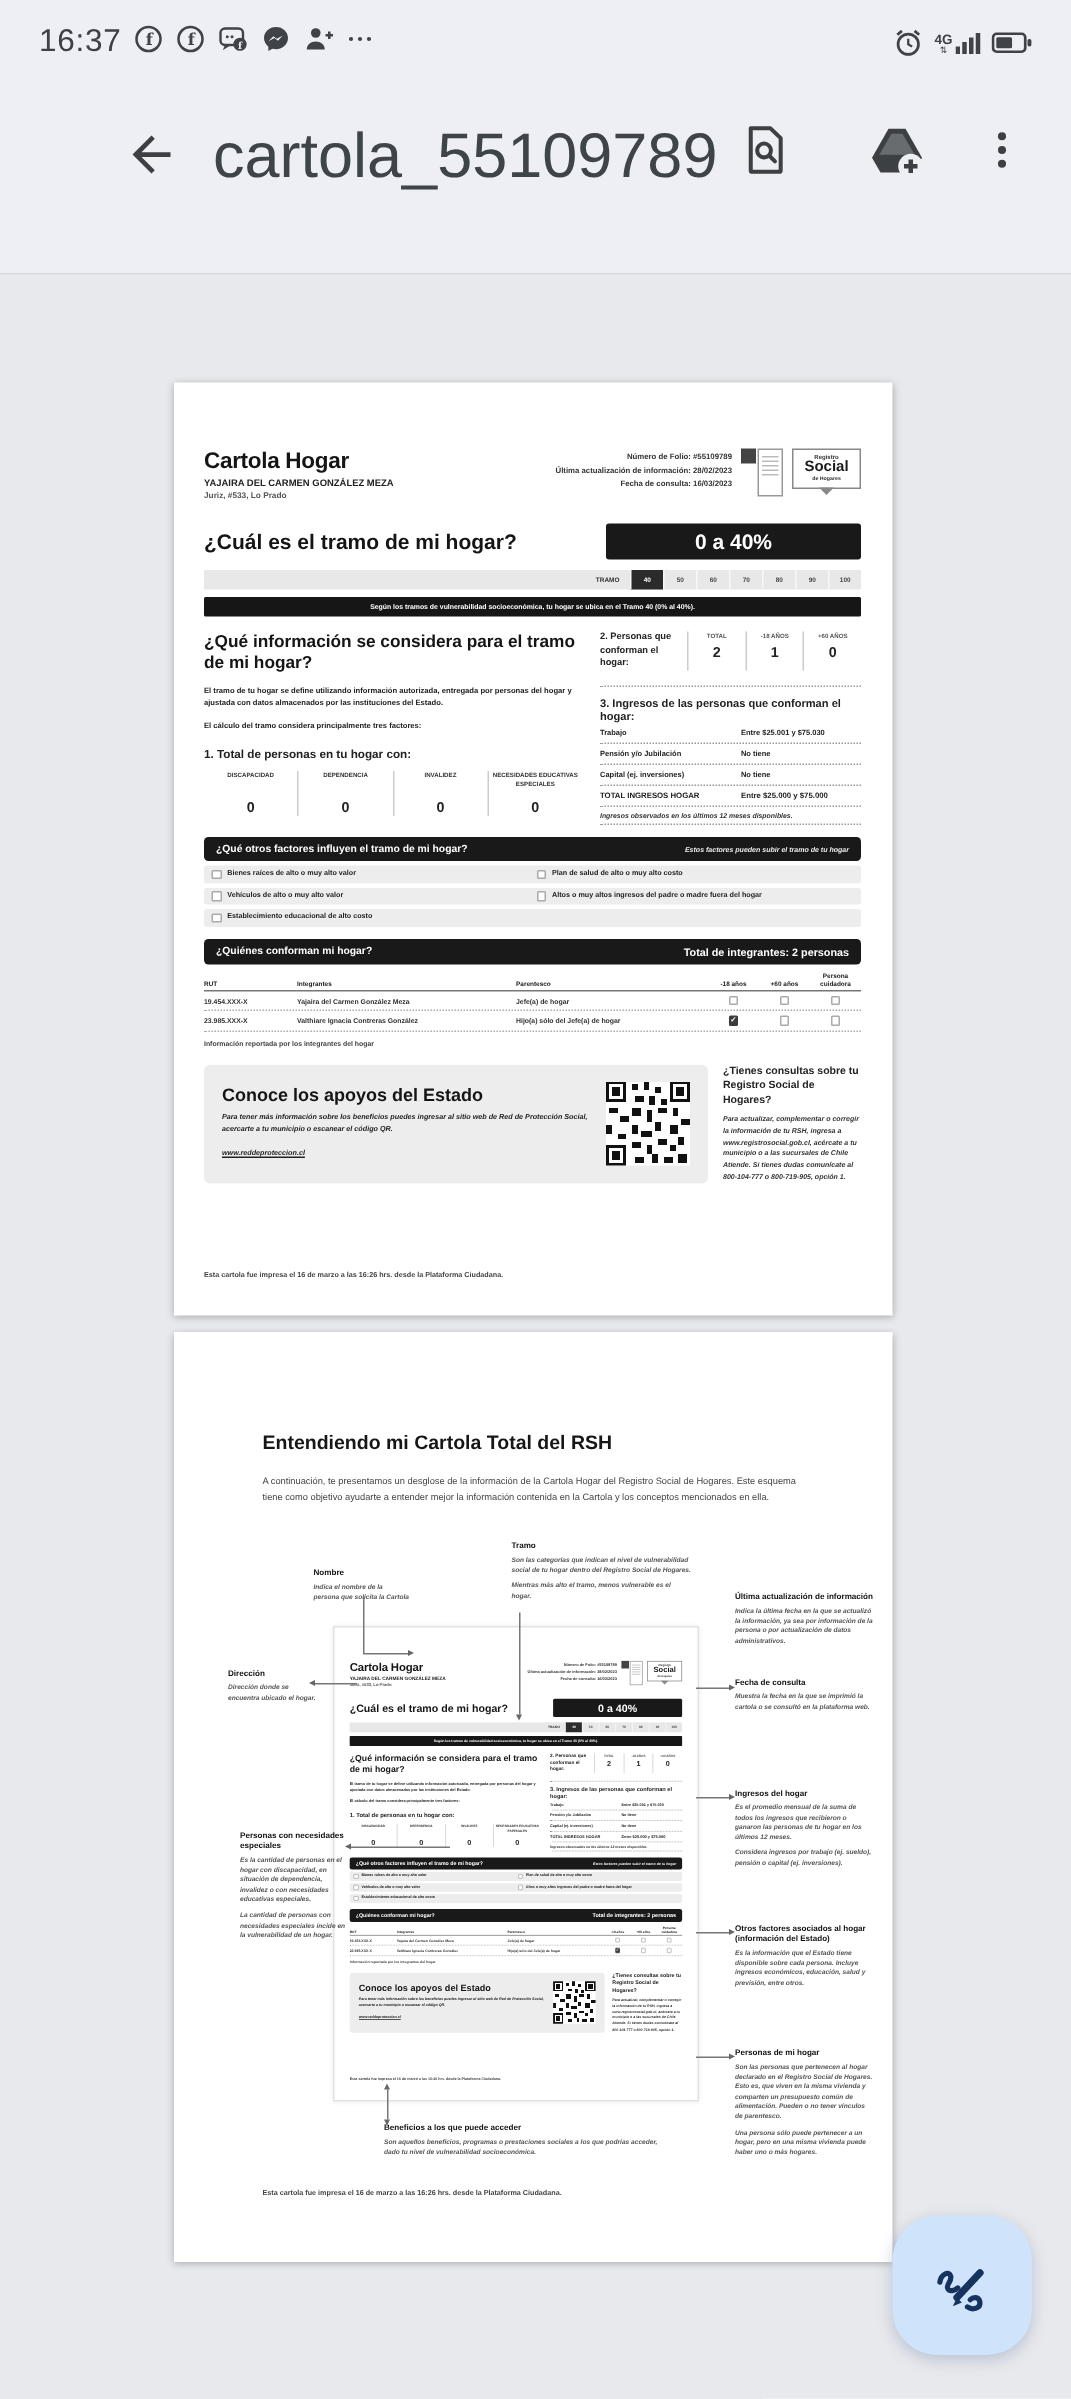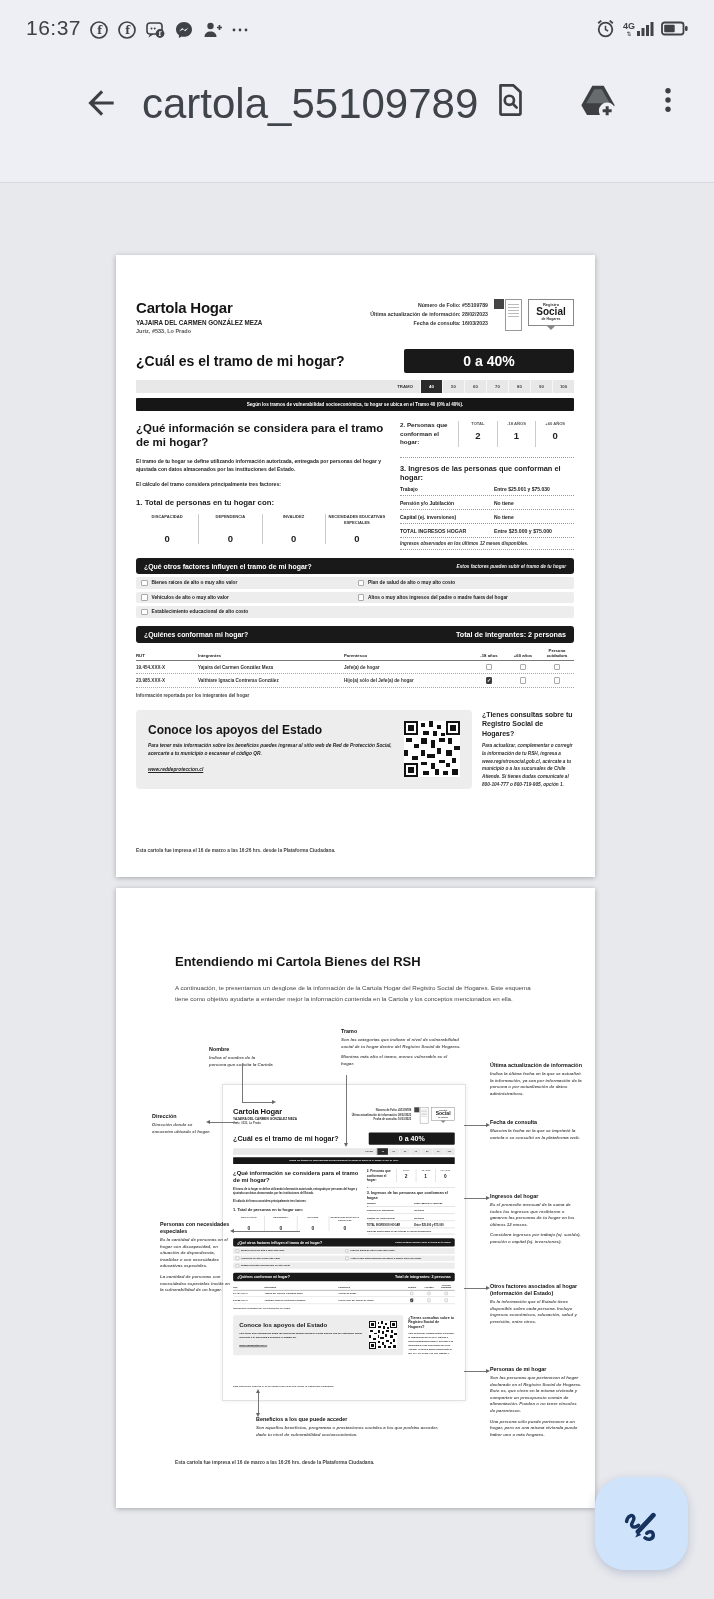--- a/index.html
+++ b/index.html
@@ -2,21 +2,21 @@
 <html><head>
 <meta charset="utf-8">
 <style>
   html,body{margin:0;padding:0;}
   body{font-family:"Liberation Sans",sans-serif;}
   #screen{position:relative;width:714px;height:1599px;background:#e9eaee;overflow:hidden;}
 
   
   .topbar{position:absolute;left:0;top:0;width:714px;height:182px;background:#edeff4;border-bottom:1px solid #d7d9dd;z-index:5;}
   .statusbar{position:absolute;left:0;top:0;width:714px;height:56px;display:flex;align-items:center;justify-content:space-between;padding:0 26px;box-sizing:border-box;}
-  .st-left{display:flex;align-items:flex-end;gap:8px;}
+  .st-left{display:flex;align-items:flex-start;gap:8px;}
   .st-time{font-size:21px;font-weight:500;color:#3d4044;letter-spacing:.5px;}
   .st-ic{display:flex;align-items:center;}
   .st-right{display:flex;align-items:center;gap:7px;}
   .sig-wrap{display:flex;align-items:flex-end;gap:2px;}
   .sig-4g{display:flex;flex-direction:column;align-items:center;line-height:1;}
   .sig-4g b{font-size:9px;color:#3d4044;}
   .sig-4g span{font-size:6px;color:#3d4044;}
   .appbar-back{position:absolute;left:82px;top:84px;width:38px;height:38px;}
   .appbar-title{position:absolute;left:142px;top:80px;width:340px;font-size:42px;color:#3f434a;white-space:nowrap;overflow:hidden;}
   .appbar-ic{position:absolute;top:80px;width:40px;height:40px;display:flex;align-items:center;justify-content:center;}
@@ -483,21 +483,21 @@
         <div class="cons-b">Para actualizar, complementar o corregir la información de tu RSH, ingresa a www.registrosocial.gob.cl, acércate a tu municipio o a las sucursales de Chile Atiende. Si tienes dudas comunícate al 800-104-777 o 800-719-905, opción 1.</div>
       </div>
     </div>
 
     <div class="c-foot">Esta cartola fue impresa el 16 de marzo a las 16:26 hrs. desde la Plataforma Ciudadana.</div>
   </div>
 </div>
     </div>
 
     <div class="sheet p2">
-      <div class="p2-title">Entendiendo mi Cartola Bienes del RSH</div>
+      <div class="p2-title">Entendiendo mi Cartola Total del RSH</div>
       <div class="p2-intro">A continuación, te presentamos un desglose de la información de la Cartola Hogar del Registro Social de Hogares. Este esquema tiene como objetivo ayudarte a entender mejor la información contenida en la Cartola y los conceptos mencionados en ella.</div>
 
       <div class="mini-sheet">
         <div class="mini-scale">
   <div class="cart">
     <div class="c-head">
       <div>
         <div class="c-title">Cartola Hogar</div>
         <div class="c-name">YAJAIRA DEL CARMEN GONZÁLEZ MEZA</div>
         <div class="c-addr">Juriz, #533, Lo Prado</div>

